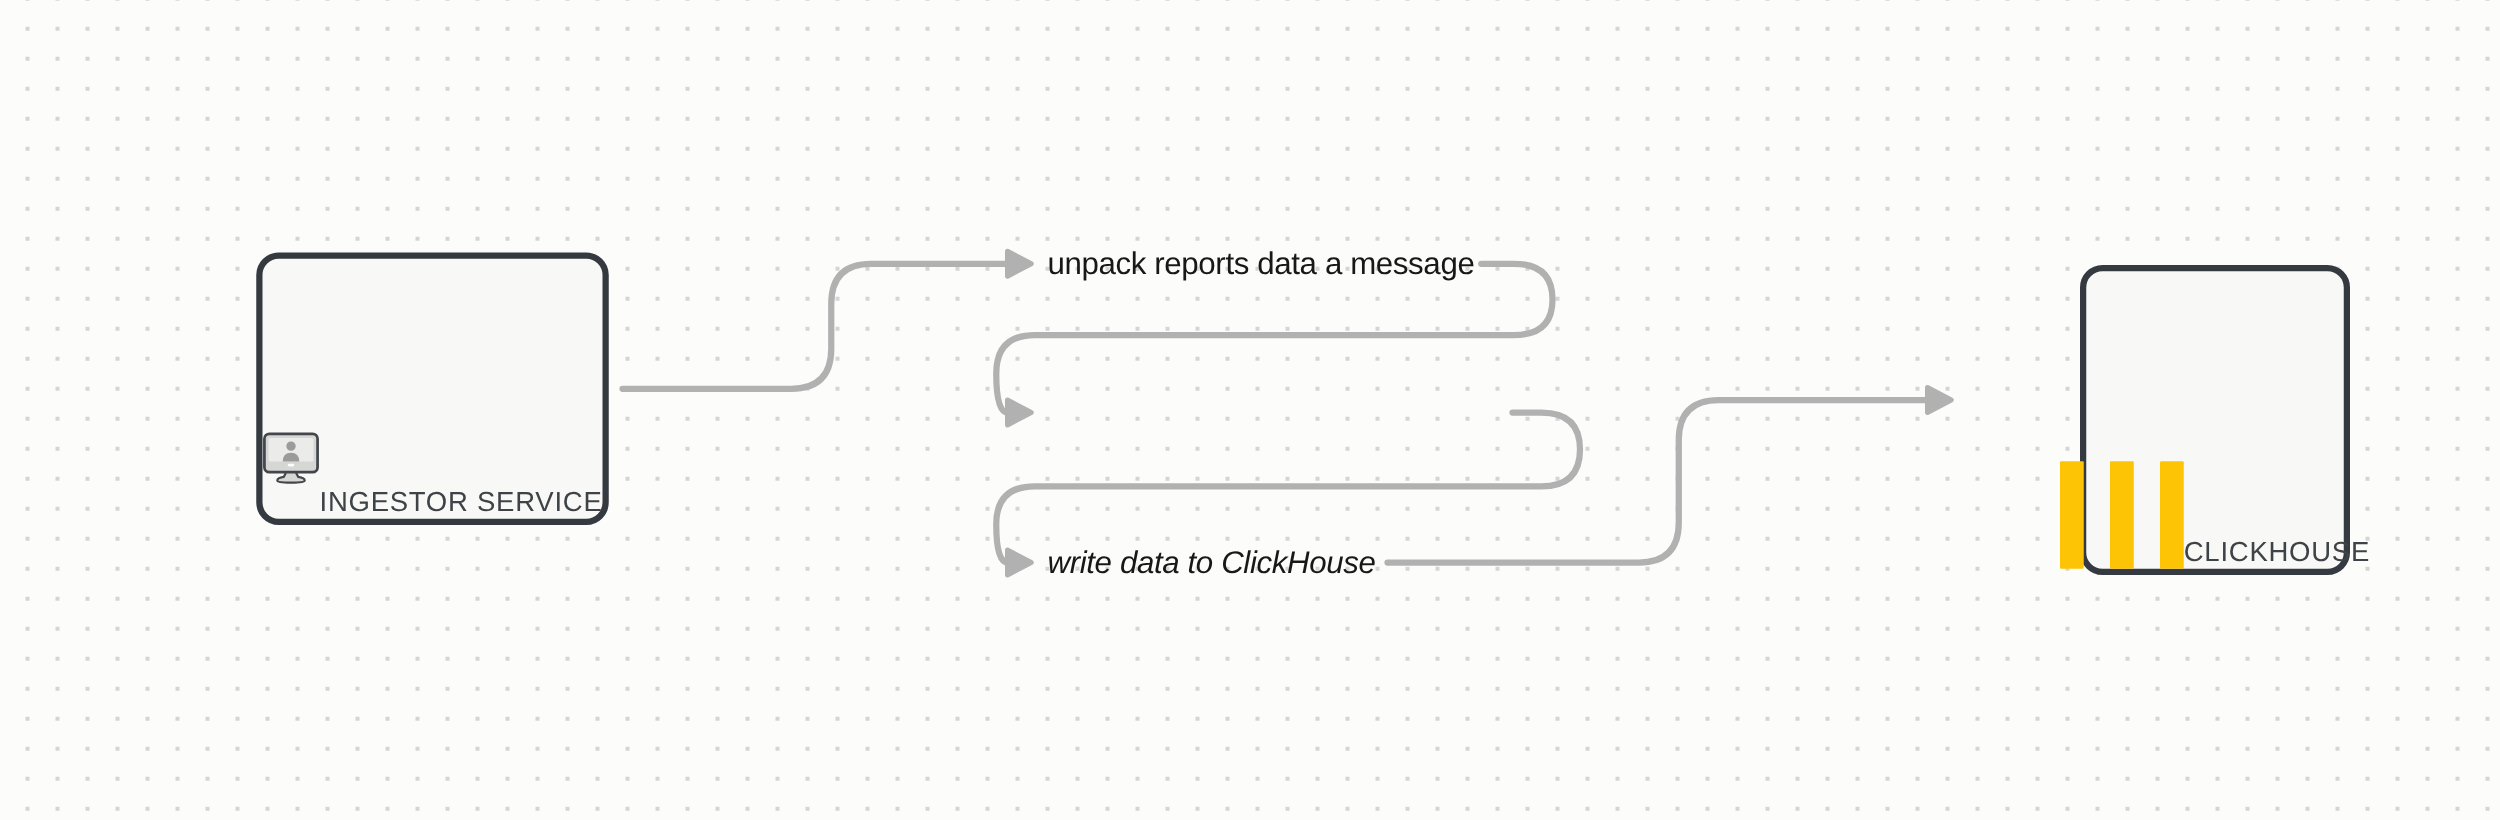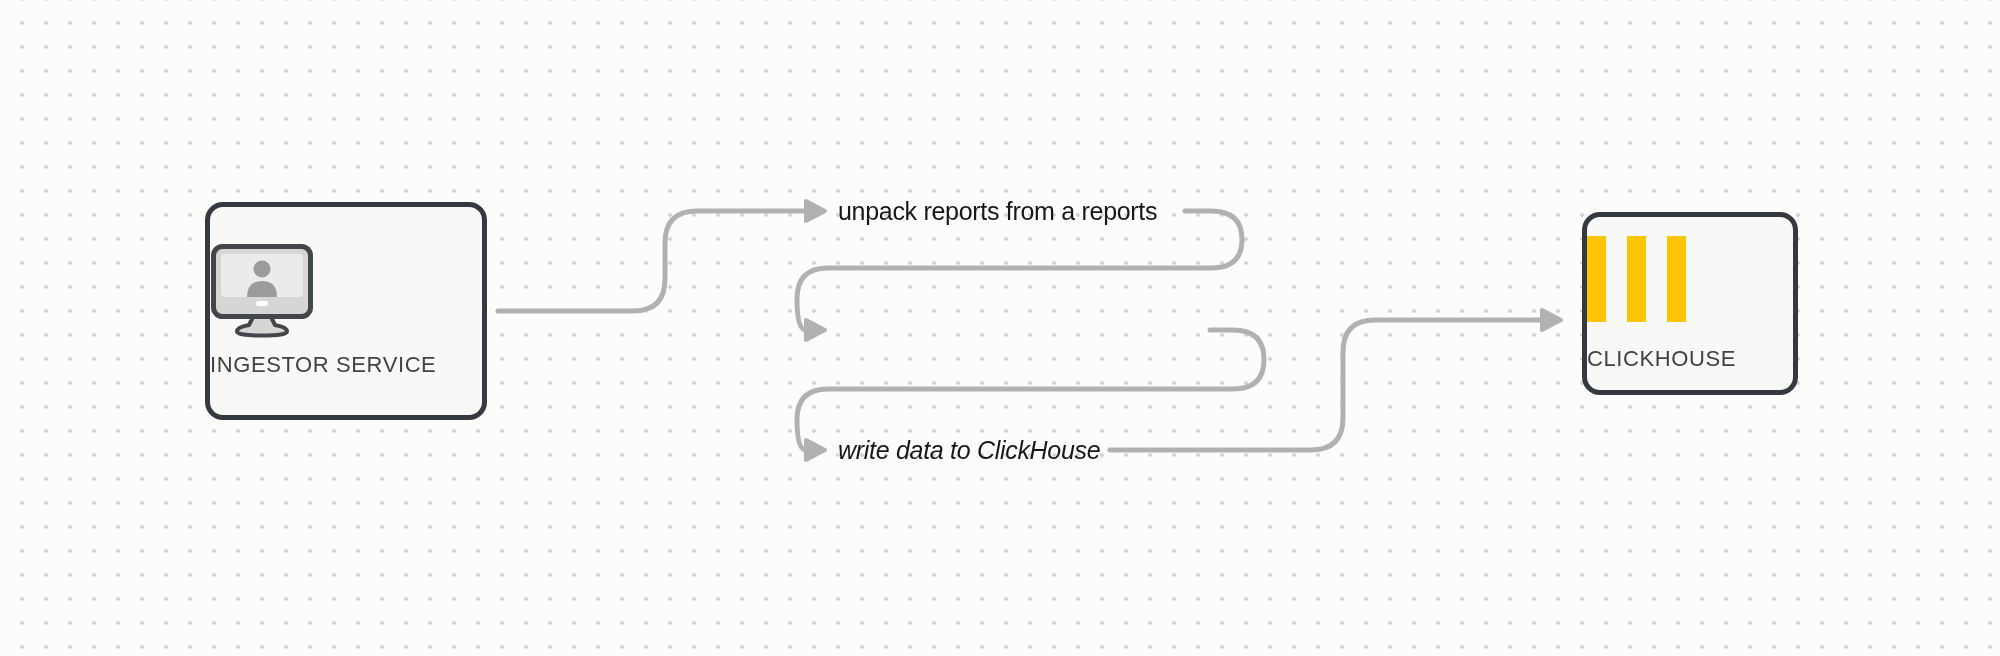--- a/index.html
+++ b/index.html
@@ -37,26 +37,26 @@
     stroke-width: 4;
     stroke-linejoin: round;
   }
   .node {
     position: absolute;
     box-sizing: border-box;
     background: var(--box-fill, #f8f8f6);
     border: 5px solid var(--box-border, #343a40);
     border-radius: 18px;
     display: flex;
-    flex-direction: column;
-    align-items: flex-start;
+    flex-direction: row;
+    align-items: flex-end;
     justify-content: center;
   }
   .node-ingestor { left: 205px; top: 202px; width: 282px; height: 218px; }
-  .node-clickhouse { left: 1582px; top: 212px; width: 216px; height: 183px; }
+  .node-clickhouse { left: 1664px; top: 212px; width: 216px; height: 248px; }
   .node-label {
     font-size: 22px;
     letter-spacing: 0.6px;
     color: var(--box-label-text, #3e4347);
     white-space: nowrap;
   }
   .node-icon { display: block; }
   .node-ingestor .node-label { margin-top: 12px; }
   .ch-bars {
     display: flex;
@@ -122,16 +122,16 @@
 
   <div class="node node-clickhouse">
     <div class="ch-bars">
       <div class="ch-bar"></div>
       <div class="ch-bar"></div>
       <div class="ch-bar"></div>
     </div>
     <div class="node-label">CLICKHOUSE</div>
   </div>
 
-  <div class="step-label step-label-1">unpack reports from a reports</div>
+  <div class="step-label step-label-1">unpack reports data a message</div>
   <div class="step-label step-label-3">write data to ClickHouse</div>
 
 </div>
 
 </body></html>

